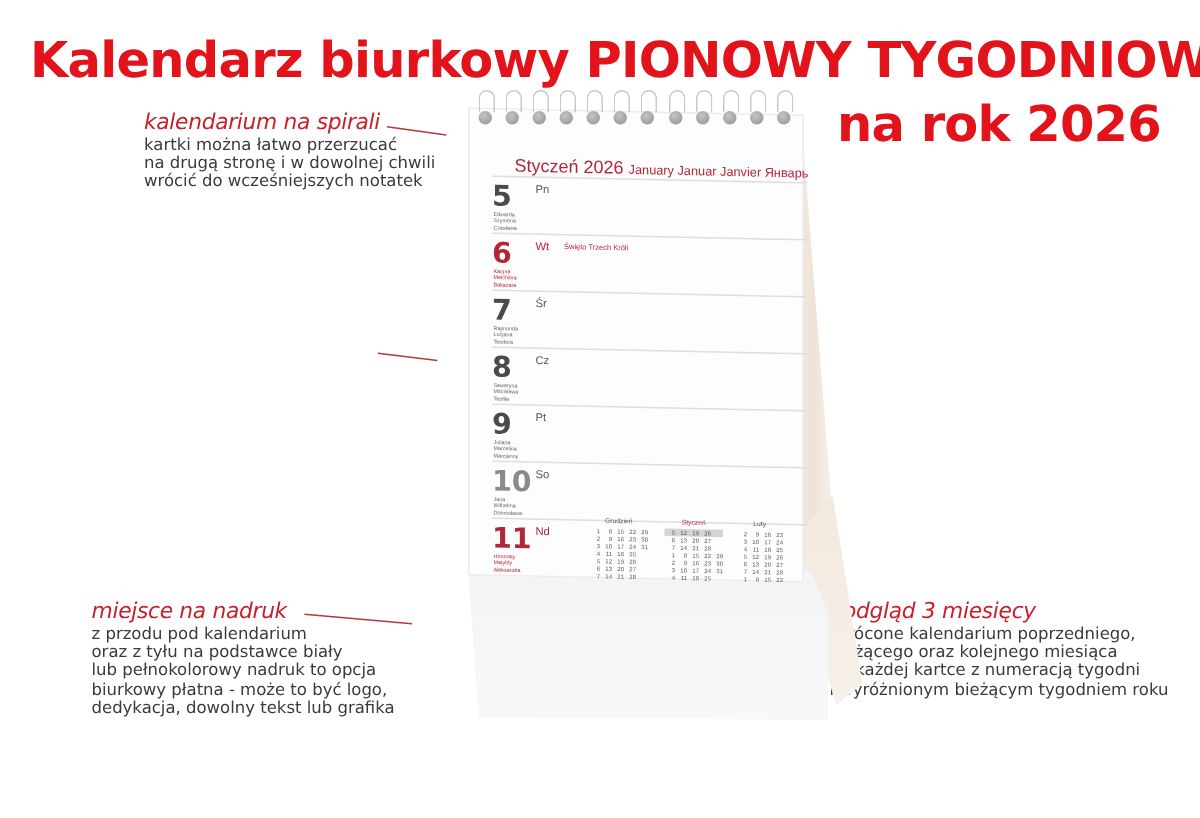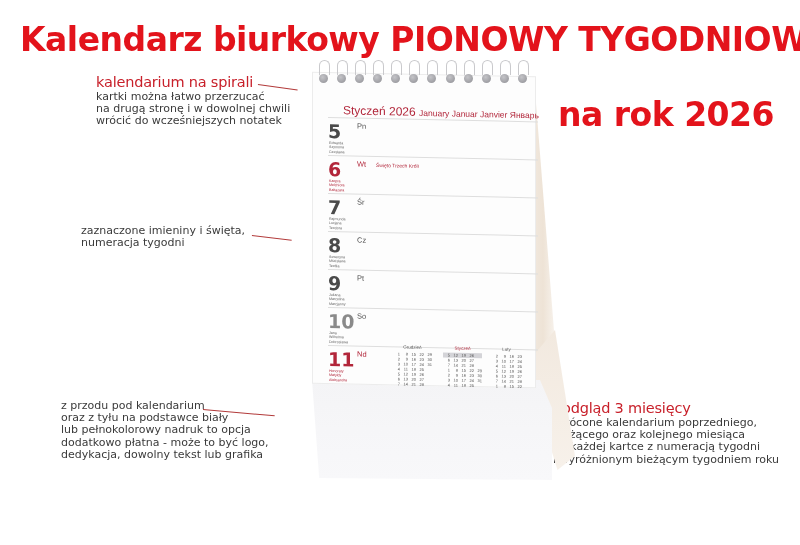--- a/index.html
+++ b/index.html
@@ -1,24 +1,24 @@
 <!DOCTYPE html>
 <html><head>
 <meta charset="utf-8">
 <style>
   * { margin: 0; padding: 0; box-sizing: border-box; }
   html, body { width: 800px; height: 545px; background: #ffffff; overflow: hidden; }
   body { position: relative; font-family: "Liberation Sans", "DejaVu Sans", sans-serif; }
 
   .headline { position: absolute; color: #e3131b; font-family: "DejaVu Sans", sans-serif; font-weight: bold; letter-spacing: -0.5px; white-space: nowrap; }
   .headline-1 { left: 20px; top: 20px; font-size: 33px; }
-  .headline-2 { right: 26px; top: 63px; font-size: 33px; margin-top: 32px; }
+  .headline-2 { right: 26px; top: 63px; font-size: 33px; }
 
   .callout { position: absolute; }
-  .callout .ttl { color: #c8202a; font-family: "DejaVu Sans", sans-serif; font-size: 14.5px; line-height: 17px; white-space: nowrap; font-weight: normal; letter-spacing: -0.2px; }
+  .callout .ttl { color: #c8202a; font-family: "DejaVu Sans", sans-serif; font-size: 14.5px; line-height: 17px; white-space: nowrap; font-weight: normal; letter-spacing: -0.2px; font-style: italic; }
   .callout .desc { color: #3a3a3a; font-family: "DejaVu Sans", sans-serif; font-size: 11px; line-height: 12.2px; white-space: pre-line; }
   .callout-spiral { left: 96px; top: 74px; }
   .callout-weekly { left: 81px; top: 225px; }
   .callout-print { left: 61px; top: 400px; }
   .callout-preview { left: 553px; top: 400px; }
 
   .leader { position: absolute; height: 1px; background: #b23a3a; transform-origin: 0 0; }
 
   
   .desk { position: absolute; left: 300px; top: 60px; width: 280px; height: 420px; }
@@ -64,30 +64,29 @@
 
 <div class="callout callout-spiral">
   <div class="ttl">kalendarium na spirali</div>
   <div class="desc">kartki można łatwo przerzucać
 na drugą stronę i w dowolnej chwili
 wrócić do wcześniejszych notatek</div>
 </div>
 <div class="leader" style="left:258px; top:84px; width:40px; transform:rotate(8deg);"></div>
 
 <div class="callout callout-weekly">
-  <div class="desc">zaznaczone imieniny i święta,
-numeracja tygodni</div>
 </div>
 <div class="leader" style="left:252px; top:235px; width:40px; transform:rotate(7deg);"></div>
 
 <div class="callout callout-print">
+  <div class="ttl">miejsce na nadruk</div>
   <div class="desc">z przodu pod kalendarium
 oraz z tyłu na podstawce biały
 lub pełnokolorowy nadruk to opcja
-dodatkowo płatna - może to być logo,
+biurkowy płatna - może to być logo,
 dedykacja, dowolny tekst lub grafika</div>
 </div>
 <div class="leader" style="left:203px; top:409px; width:72px; transform:rotate(5deg);"></div>
 
 <div class="callout callout-preview">
   <div class="ttl">podgląd 3 miesięcy</div>
   <div class="desc">skrócone kalendarium poprzedniego,
 bieżącego oraz kolejnego miesiąca
 na każdej kartce z numeracją tygodni
 i wyróżnionym bieżącym tygodniem roku</div>

